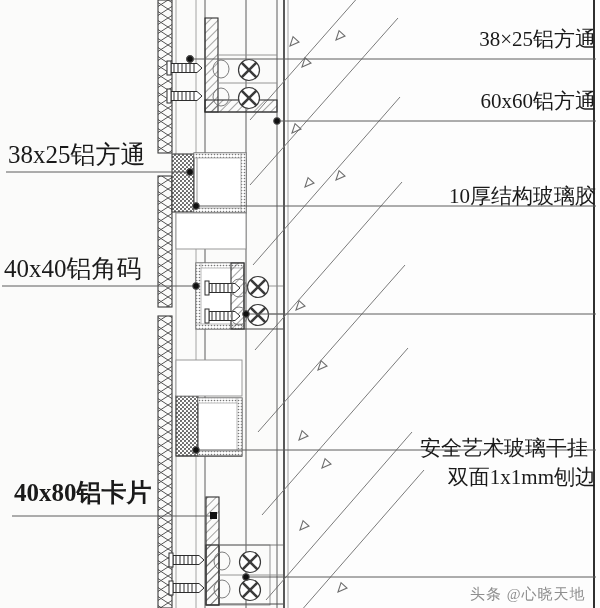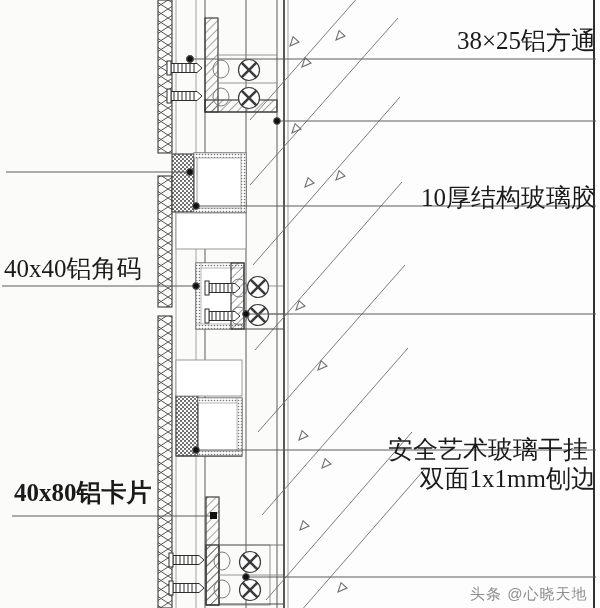--- a/index.html
+++ b/index.html
@@ -12,24 +12,24 @@
   svg{display:block;}
   .lbl{
     position:absolute;
     font-family:"Liberation Serif","DejaVu Serif",serif;
     color:#1a1a1a;
     white-space:nowrap;
     letter-spacing:0px;
     line-height:1.05;
   }
   .lbl-l{font-size:25px;}
-  .lbl-r{font-size:25px;text-align:right;}
+  .lbl-r{font-size:21px;text-align:right;}
   .wm{
     position:absolute;
-    font-family:Liberation Sans, sans-serif;
+    font-family:Liberation Serif, serif;
     font-size:15px;
     color:#8e8e8e;
     white-space:nowrap;
     letter-spacing:1px;
   }
 </style>
 </head>
 <body>
 
 <div id="stage">
@@ -229,27 +229,29 @@
       <circle cx="196" cy="286" r="3.4"></circle>
 
       <line x1="12" y1="516" x2="214" y2="516"></line>
       <rect x="210" y="512" width="7" height="7" stroke="none"></rect>
 
       <circle cx="190" cy="59" r="3.4"></circle>
     </g>
 
   </svg>
 
+  <div class="lbl lbl-l" style="left:8px;top:142px;">38x25铝方通</div>
 
   <div class="lbl lbl-l" style="left:4px;top:256px;text-align:center;">40x40铝角码</div>
 
   <div class="lbl lbl-l" style="left:14px;top:480px;font-weight:bold;">40x80铝卡片</div>
 
   <div class="lbl lbl-r" style="right:4px;top:28px;">38×25铝方通</div>
 
+  <div class="lbl lbl-r" style="right:4px;top:90px;">60x60铝方通</div>
 
 
   <div class="lbl lbl-r" style="right:4px;top:185px;">10厚结构玻璃胶</div>
 
 
   <div class="lbl lbl-r" style="right:12px;top:437px;">安全艺术玻璃干挂</div>
 
   <div class="lbl lbl-r" style="right:4px;top:466px;">双面1x1mm刨边</div>
 
 

